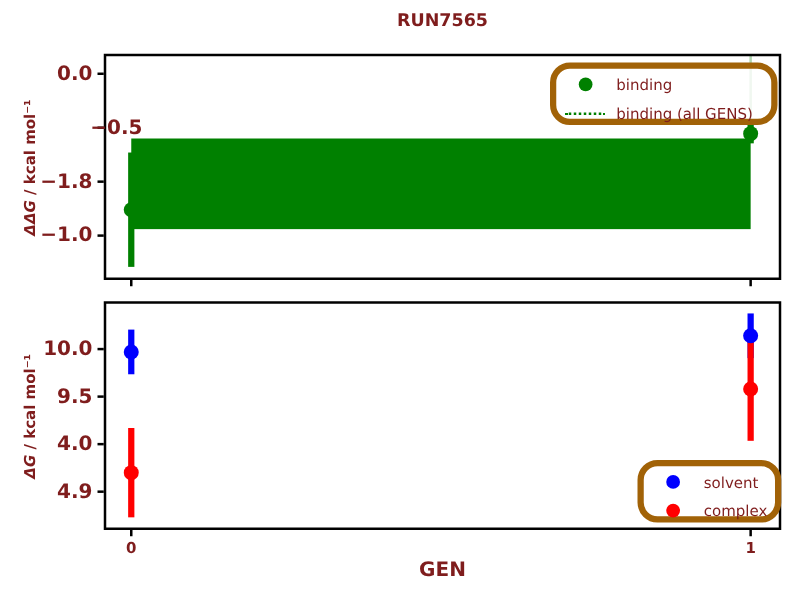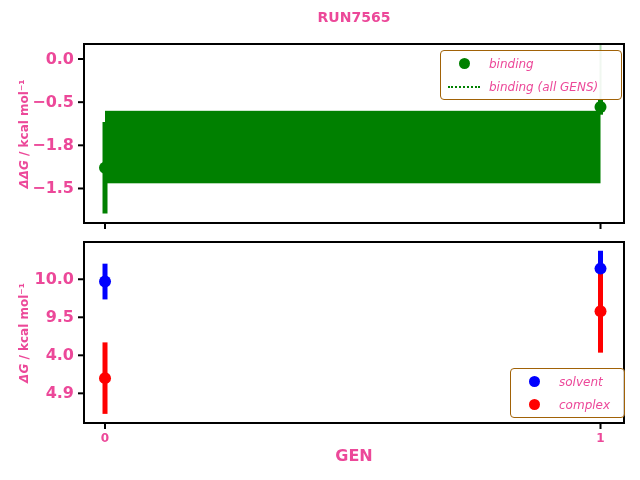--- a/index.html
+++ b/index.html
@@ -1,18 +1,18 @@
 <!DOCTYPE html>
 <html><head>
 <meta charset="utf-8">
 <style>
   html,body { margin:0; padding:0; background:#fff; }
   #figure {
     position:relative; width:640px; height:480px; background:#ffffff;
-    font-family:"DejaVu Sans","Liberation Sans",sans-serif; color:#ec4899;
+    font-family:"DejaVu Sans","Liberation Sans",sans-serif; color:#7f1d1d;
     overflow:hidden;
   }
   #plot-svg { position:absolute; left:0; top:0; width:640px; height:480px; overflow:visible; }
   .fig-title {
     position:absolute; left:84px; top:8px; width:540px; text-align:center;
     font-size:14px; font-weight:bold; line-height:18px;
   }
   .xlabel {
     position:absolute; left:84px; top:446px; width:540px; text-align:center;
     font-size:16px; font-weight:bold;
@@ -27,22 +27,22 @@
   .ytick {
     position:absolute; left:28px; width:46px; text-align:right;
     font-size:16px; font-weight:bold; line-height:16px;
   }
   .xtick {
     position:absolute; width:30px; text-align:center;
     font-size:12px; font-weight:bold; line-height:15px;
   }
   .legend {
     position:absolute; background:rgba(255,255,255,0.8);
-    border:1px solid #a16207; border-radius:4px; box-sizing:border-box;
-    font-size:12px; padding:1px 0;font-style:italic;
+    border:5px solid #a16207; border-radius:16px; box-sizing:border-box;
+    font-size:12px; padding:1px 0;
   }
   .legend-top { left:440px; top:50px; width:182px; height:50px; }
   .legend-bottom { left:510px; top:368px; width:115px; height:50px; }
   .legend-row { display:flex; align-items:center; height:23px; padding:0 8px 0 7px; }
   .handle { width:32px; flex:none; display:flex; justify-content:center; align-items:center; margin-right:9px; }
   .dot { width:11px; height:11px; border-radius:50%; }
   .dotted-line { width:32px; height:0; border-top:2px dotted currentColor; }
   .legend-label { white-space:nowrap; }
 </style>
 </head>
@@ -114,22 +114,22 @@
     </div>
     <div class="legend-row">
       <span class="handle">
           <span id="lg-1-1" class="dot" style="color: rgb(255, 0, 0); background: rgb(255, 0, 0);"></span>
         </span>
       <span class="legend-label">complex</span>
     </div>
   </div>
 
 <div class="ytick" style="top: 51.0174px;">0.0</div>
-    <div class="ytick" style="top: 94.1707px;">−0.5</div>
+    <div class="ytick" style="top: 94.1707px; padding-left: 40px;">−0.5</div>
     <div class="ytick" style="top: 137.324px;">−1.8</div>
-    <div class="ytick" style="top: 180.477px;">−1.5</div>
+    <div class="ytick" style="top: 180.477px;">−1.0</div>
     <div class="ytick" style="top: 271.265px;">10.0</div>
     <div class="ytick" style="top: 309.29px;">9.5</div>
     <div class="ytick" style="top: 347.315px;">4.0</div>
     <div class="ytick" style="top: 385.34px;">4.9</div>
     <div class="xtick" style="left: 90.0094px; top: 431px;">0</div>
     <div class="xtick" style="left: 585.513px; top: 431px;">1</div>
   </div>
 
 </body></html>

